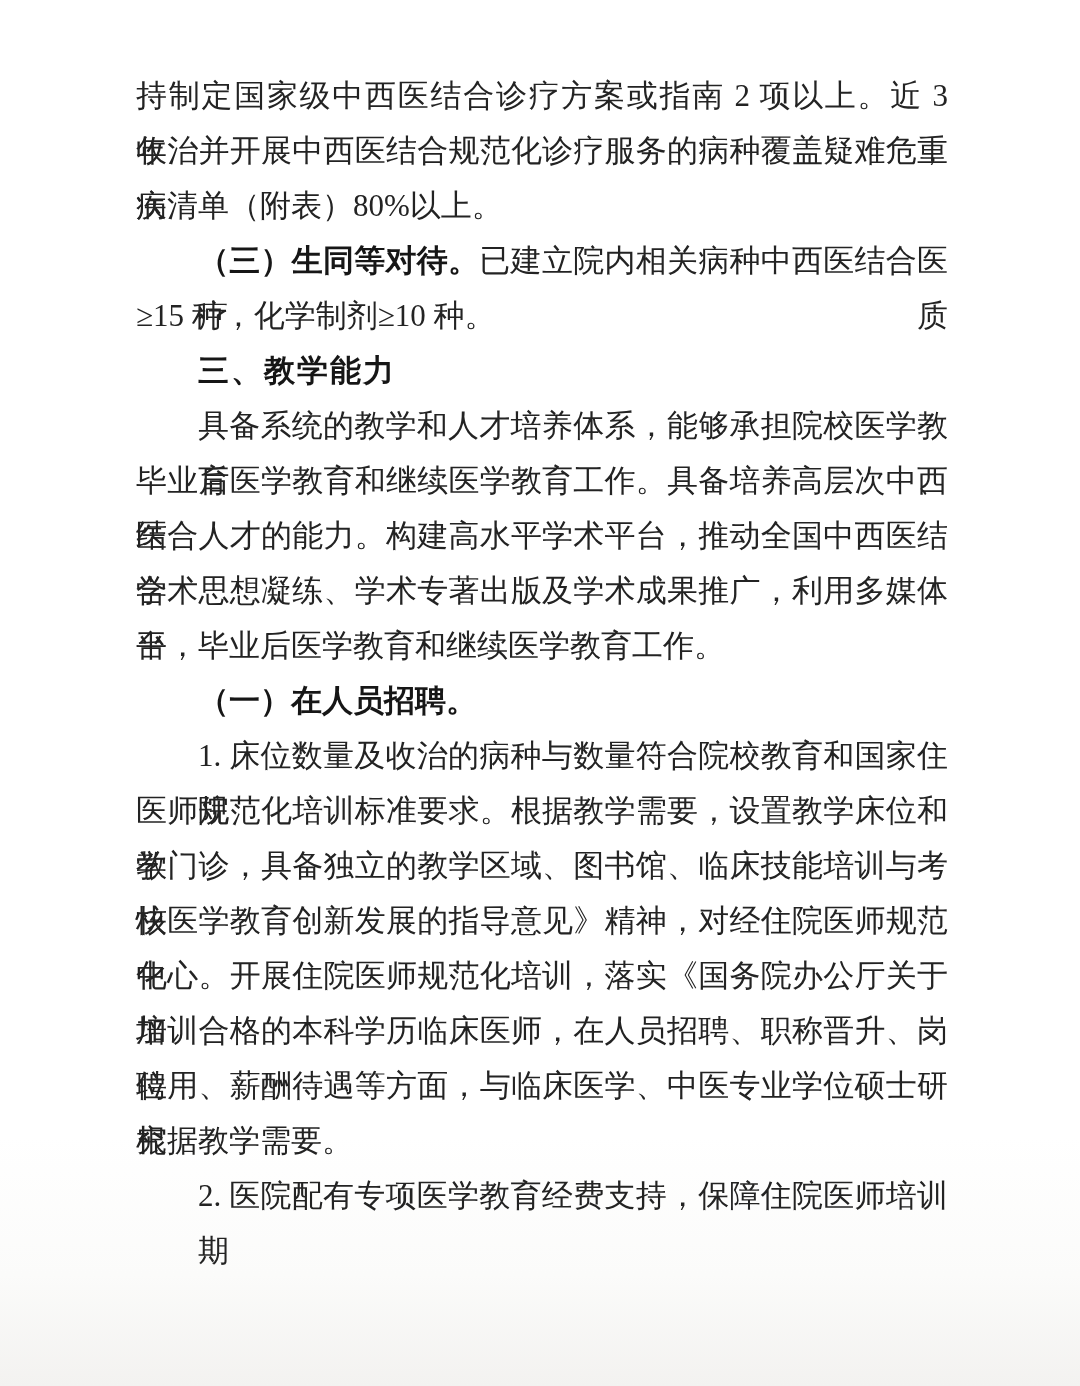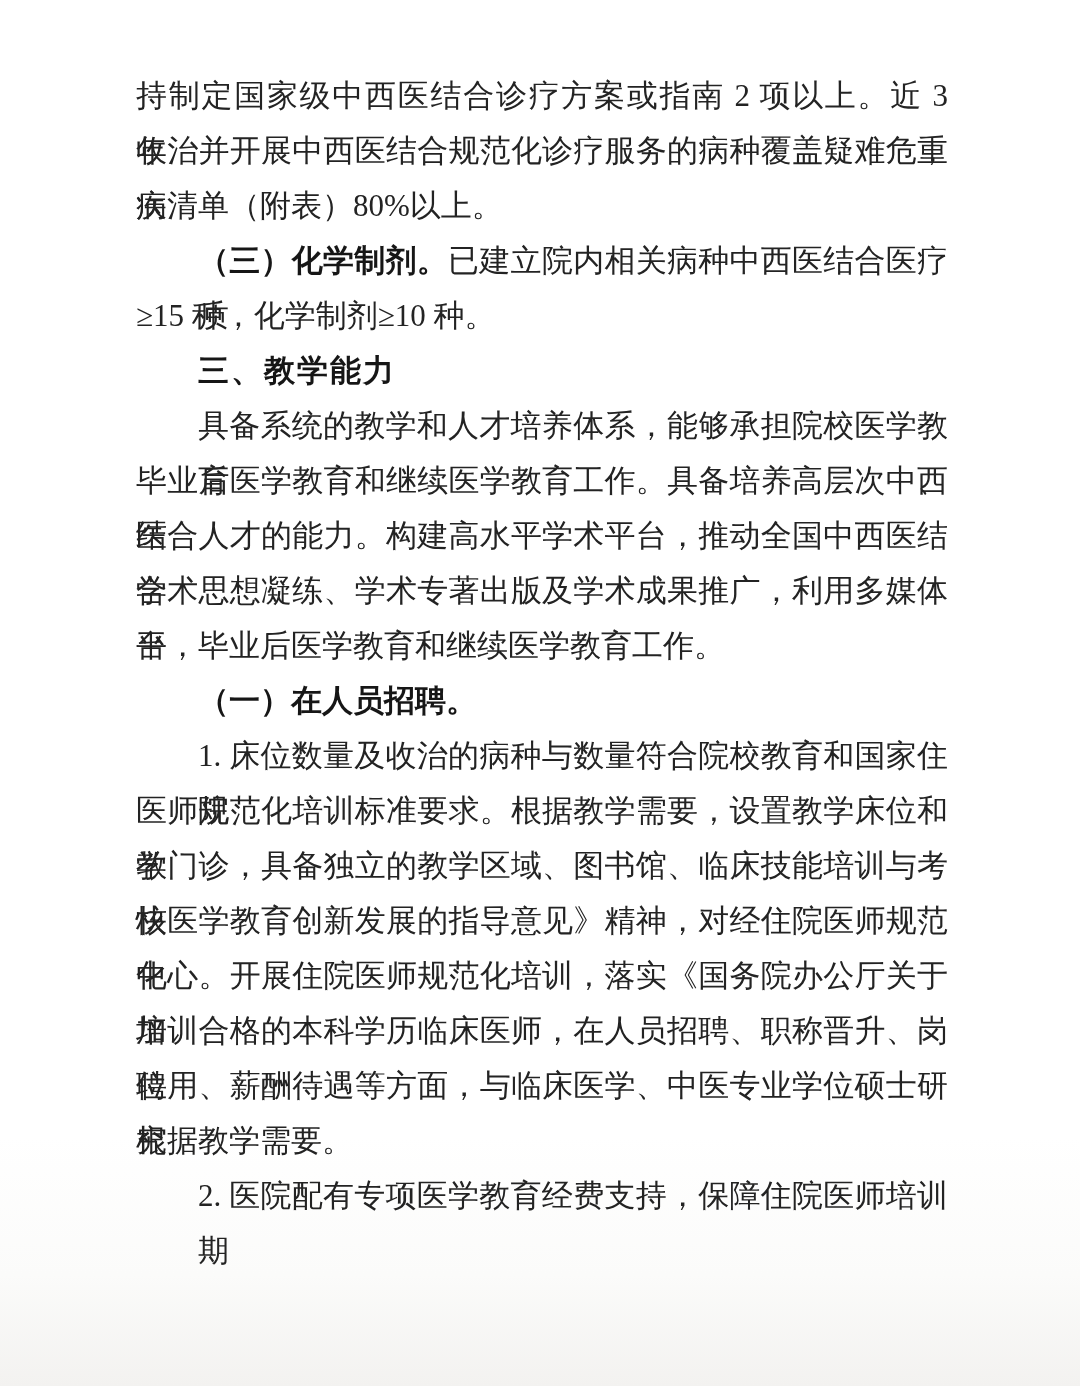--- a/index.html
+++ b/index.html
@@ -54,21 +54,21 @@
   }
 </style>
 </head>
 <body>
 
 <div class="page">
   <div class="doc">
       <div class="line justify"><span class="seg">持制定国家级中西医结合诊疗方案或指南 2 项以上。近 3 年，</span></div>
       <div class="line justify"><span class="seg">收治并开展中西医结合规范化诊疗服务的病种覆盖疑难危重疾</span></div>
       <div class="line"><span class="seg">病清单（附表）80%以上。</span></div>
-      <div class="line justify indent"><span class="seg-bold">（三）化学制剂。</span><span class="seg">已建立院内相关病种中西医结合医疗质</span></div>
+      <div class="line justify indent"><span class="seg-bold">（三）生同等对待。</span><span class="seg">已建立院内相关病种中西医结合医疗质</span></div>
       <div class="line"><span class="seg">≥15 种，化学制剂≥10 种。</span></div>
       <div class="line indent heading"><span class="seg-bold">三、教学能力</span></div>
       <div class="line justify indent"><span class="seg">具备系统的教学和人才培养体系，能够承担院校医学教育、</span></div>
       <div class="line justify"><span class="seg">毕业后医学教育和继续医学教育工作。具备培养高层次中西医</span></div>
       <div class="line justify"><span class="seg">结合人才的能力。构建高水平学术平台，推动全国中西医结合</span></div>
       <div class="line justify"><span class="seg">学术思想凝练、学术专著出版及学术成果推广，利用多媒体平</span></div>
       <div class="line"><span class="seg">台，毕业后医学教育和继续医学教育工作。</span></div>
       <div class="line indent"><span class="seg-bold">（一）在人员招聘。</span></div>
       <div class="line justify indent"><span class="seg">1. 床位数量及收治的病种与数量符合院校教育和国家住院</span></div>
       <div class="line justify"><span class="seg">医师规范化培训标准要求。根据教学需要，设置教学床位和教</span></div>

